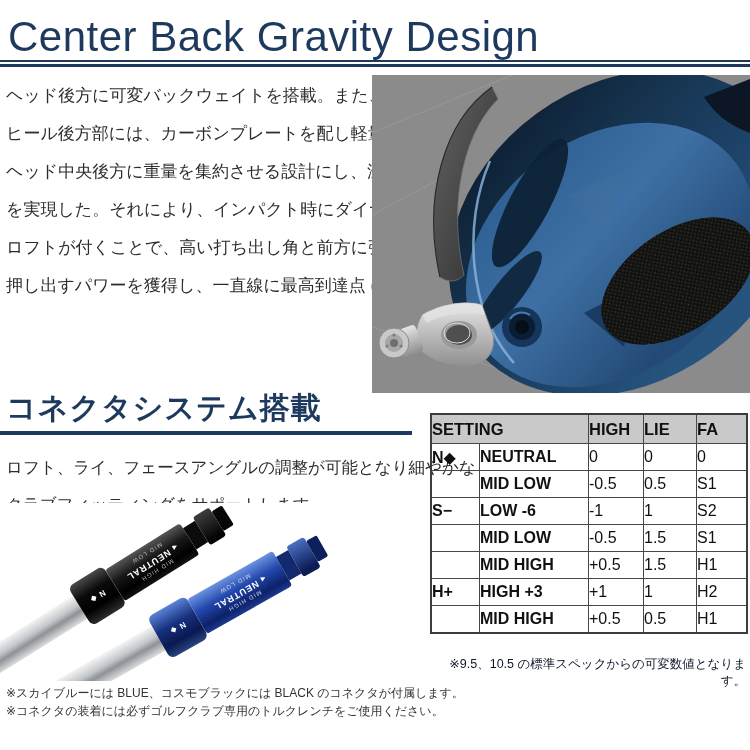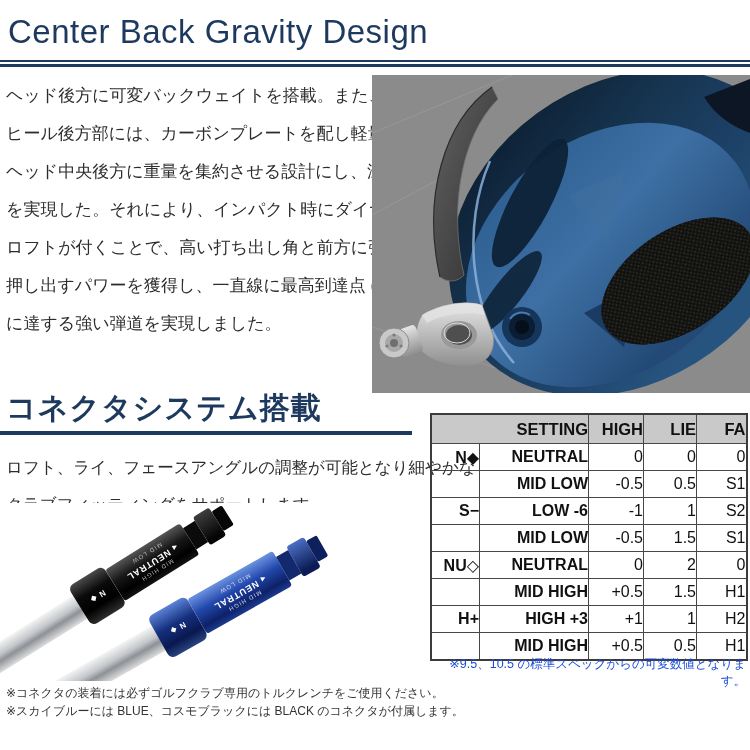--- a/index.html
+++ b/index.html
@@ -4,21 +4,21 @@
 <style>
   html,body { margin:0; padding:0; }
   body {
     width:750px; height:750px; background:#ffffff; position:relative; overflow:hidden;
     font-family:"Liberation Sans","DejaVu Sans",sans-serif;
     -webkit-font-smoothing:antialiased;
   }
   .abs { position:absolute; }
 
   
-  #title1 { left:8px; top:13px; font-size:33px; font-weight:400; color:#1d3a5e; letter-spacing:0.5px; }
+  #title1 { left:8px; top:13px; font-size:42px; font-weight:400; color:#1d3a5e; letter-spacing:0.5px; }
   #rule1a { left:0; top:60px; width:750px; height:2px; background:#1d3a5e; }
   #rule1b { left:0; top:64px; width:750px; height:3px; background:#1d3a5e; }
   .para { color:#2c2c2c; }
   #para1 { left:6px; top:77px; width:372px; font-size:17px; line-height:38px; }
   #para1 .line, #para2 .line { white-space:nowrap; }
 
   
   #title2 { left:6px; top:388px; font-size:30px; font-weight:700; color:#1d3a5e; letter-spacing:1px;font-family:Liberation Mono, monospace; }
   #rule2 { left:0; top:431px; width:412px; height:4px; background:#1d3a5e; }
   #para2 { left:6px; top:449px; width:426px; font-size:16.5px; line-height:37px; }
@@ -58,50 +58,49 @@
   #conn-blue .cbody { width:98px; height:40px;
     background:linear-gradient(180deg,#6c92e0 0%,#2248ad 40%,#0d2168 80%,#1c3a8f 100%); }
   #conn-blue .neck { width:14px; height:27px; background:#13296e; }
   #conn-blue .ring { width:20px; height:35px; border-radius:3px;
     background:linear-gradient(180deg,#4a6fc4 0%,#0c1c55 85%); }
   #conn-blue .tip { width:12px; height:24px; background:#0d1f5c; border-radius:2px; }
   #conn-blue .lab-sm { color:#cdd8f2; }
 
   
   #spec-table { position:absolute; left:430px; top:413px; border-collapse:collapse; border:2px solid #3c3c3c; table-layout:fixed; }
-  #spec-table th, #spec-table td { border:1px solid #474747; text-align:right; padding:0; color:#111; }
+  #spec-table th, #spec-table td { border:1px solid #474747; text-align:left; padding:0; color:#111; }
   #spec-table th { background:#c9c9c9; height:28px; font-size:16.5px; font-weight:700; }
   #spec-table td { height:26px; font-size:16px; }
   .c-mark { width:47px; font-weight:700; }
   .c-setting { width:108px; font-weight:700; }
   .c-loft { width:55px; }
   .c-lie { width:53px; }
   .c-fa { width:50px; }
 
-  #table-note { left:428px; top:656px; width:318px; text-align:right; font-size:12.5px; color:#1d4ed8; }
+  #table-note { left:428px; top:656px; width:318px; text-align:right; font-size:12.5px; color:#0f172a; }
 
   
   #footnotes { left:6px; top:684px; font-size:12px; line-height:18px; color:#333333; }
   #footnotes .fline { white-space:nowrap; }
 </style>
 </head>
 <body>
 
 <div id="title1" class="abs">Center Back Gravity Design</div>
 <div id="rule1a" class="abs"></div>
 <div id="rule1b" class="abs"></div>
 
 <div id="para1" class="abs para">
   <div class="line">ヘッド後方に可変バックウェイトを搭載。また、トウ・</div>
   <div class="line">ヒール後方部には、カーボンプレートを配し軽量化。</div>
   <div class="line">ヘッド中央後方に重量を集約させる設計にし、深重心化</div>
   <div class="line">を実現した。それにより、インパクト時にダイナミック</div>
   <div class="line">ロフトが付くことで、高い打ち出し角と前方に強く球を</div>
   <div class="line">押し出すパワーを獲得し、一直線に最高到達点 (APEX)</div>
-  <div class="line">に達する強い弾道を実現しました。</div>
 </div>
 
 <svg id="render" class="abs" viewBox="0 0 378 318">
   <defs>
     <linearGradient id="gHead" x1="0%" y1="0%" x2="35%" y2="100%">
       <stop offset="0%" stop-color="#0b1a2c"></stop>
         <stop offset="40%" stop-color="#16344f"></stop>
       <stop offset="70%" stop-color="#1d4268"></stop>
         <stop offset="100%" stop-color="#27547f"></stop>
     </linearGradient>
@@ -266,27 +265,20 @@
     <td>S2</td>
   </tr>
   <tr>
     <td class="c-mark"></td>
     <td class="c-setting">MID LOW</td>
     <td>-0.5</td>
     <td>1.5</td>
     <td>S1</td>
   </tr>
   <tr>
-    <td class="c-mark">NU◇</td>
-    <td class="c-setting">NEUTRAL</td>
-    <td>0</td>
-    <td>2</td>
-    <td>0</td>
-  </tr>
-  <tr>
     <td class="c-mark"></td>
     <td class="c-setting">MID HIGH</td>
     <td>+0.5</td>
     <td>1.5</td>
     <td>H1</td>
   </tr>
   <tr>
     <td class="c-mark">H+</td>
     <td class="c-setting">HIGH +3</td>
     <td>+1</td>
@@ -299,15 +291,15 @@
     <td>+0.5</td>
     <td>0.5</td>
     <td>H1</td>
   </tr>
 </tbody>
   </table>
 
 <div id="table-note" class="abs">※9.5、10.5 の標準スペックからの可変数値となります。</div>
 
 <div id="footnotes" class="abs">
+  <div class="fline">※スカイブルーには BLUE、コスモブラックには BLACK のコネクタが付属します。</div>
   <div class="fline">※コネクタの装着には必ずゴルフクラブ専用のトルクレンチをご使用ください。</div>
-  <div class="fline">※スカイブルーには BLUE、コスモブラックには BLACK のコネクタが付属します。</div>
 </div>
 
 </body></html>

